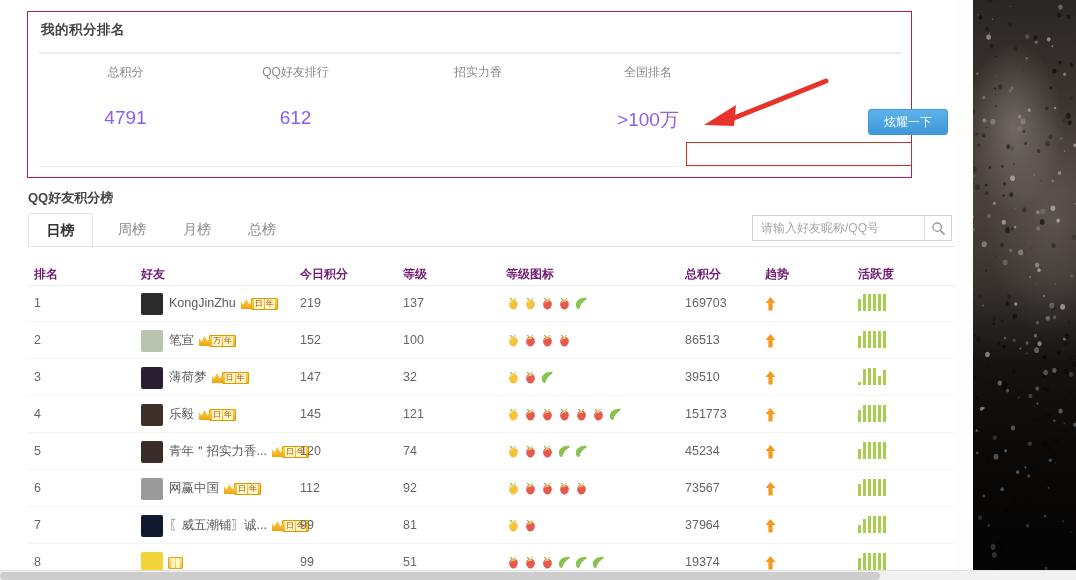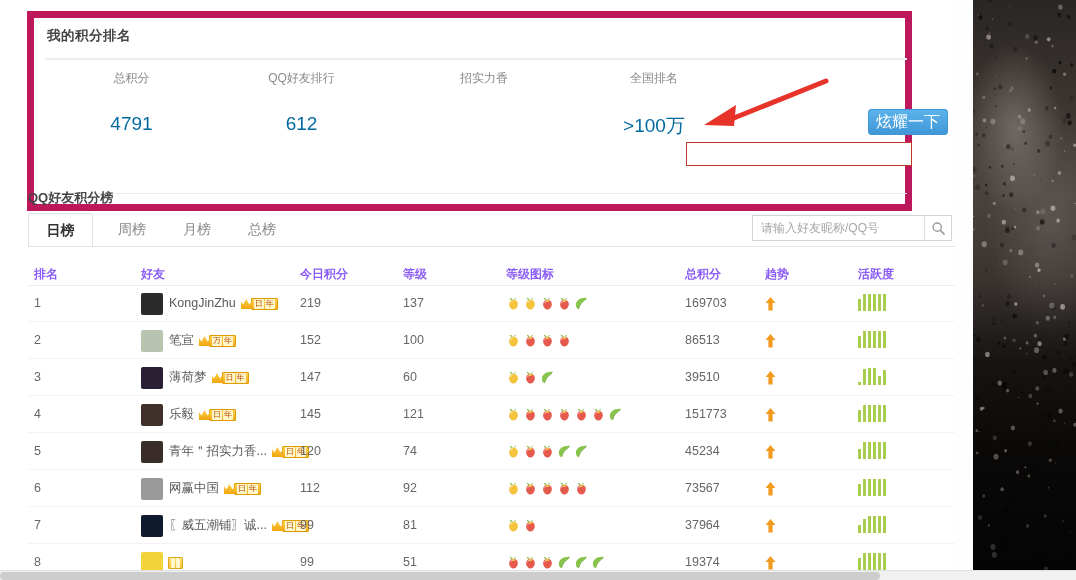--- a/index.html
+++ b/index.html
@@ -27,50 +27,50 @@
       radial-gradient(ellipse 90px 160px at 75% 38%, rgba(120,112,108,.42), rgba(0,0,0,0) 72%),
       linear-gradient(180deg,#2a2623 0%, #3b3531 18%, #4a423d 33%, #3a3431 48%, #171412 62%, #0a0908 78%, #050404 100%);
   }
   .photo-strip .drops { position: absolute; left: 18px; top: 0; width: 103px; height: 580px; }
 
   
   .content { position: absolute; left: 0; top: 0; width: 958px; height: 580px; background: #fff; }
 
   
   .rank-panel {
-    position: absolute; left: 27px; top: 11px; width: 885px; height: 200px;
-    border: 7px solid #be185d; background: #fff;
+    position: absolute; left: 27px; top: 11px; width: 885px; height: 167px;
+    border: 1px solid #be185d; background: #fff;
   }
   .rank-panel-title {
     position: absolute; left: 13px; top: 9px;
     font-size: 13.5px; font-weight: bold; color: #444; letter-spacing: .5px;
   }
   .rank-panel-rule {
     position: absolute; left: 11px; top: 40px; width: 862px; height: 2px;
     background: #ededed;
   }
   .rank-cols { position: absolute; left: 0; top: 52px; width: 885px; }
   .rank-col { position: absolute; text-align: center; }
   .rank-col .lbl { font-size: 12px; color: #888; white-space: nowrap; }
-  .rank-col .val { margin-top: 26px; font-size: 19px; color: #0369a1; white-space: nowrap; }
+  .rank-col .val { margin-top: 26px; font-size: 19px; color: #8b5cf6; white-space: nowrap; }
   .rank-col.c0 { left: 35px;  width: 125px; }
   .rank-col.c1 { left: 200px; width: 135px; }
   .rank-col.c2 { left: 385px; width: 130px; }
   .rank-col.c3 { left: 555px; width: 130px; }
 
   .rank-panel-bottomrule {
     position: absolute; left: 11px; bottom: 10px; width: 862px; height: 1px; background: #eeeeee;
   }
 
   .show-off-btn {
     position: absolute; left: 868px; top: 109px; width: 80px; height: 26px;
     background: #4ea3e0;
     background: linear-gradient(180deg,#5cb3ea,#3f97d8);
     border: 1px solid #3f97d8; border-radius: 3px;
-    color: #fff; font-size: 16px; line-height: 24px; text-align: center;
+    color: #fff; font-size: 12px; line-height: 24px; text-align: center;
     cursor: pointer;
   }
 
   .red-input {
     position: absolute; left: 686px; top: 142px; width: 226px; height: 24px;
     border: 1px solid #c0392b; background: #fff;
   }
 
   .arrow-svg { position: absolute; left: 690px; top: 78px; width: 140px; height: 55px; }
 
@@ -108,21 +108,21 @@
   .search-btn {
     position: absolute; right: 0; top: 0; width: 27px; height: 24px;
     border-left: 1px solid #e0e0e0; background: #fff; cursor: pointer;
   }
   .search-btn svg { position: absolute; left: 6px; top: 5px; }
 
   
   .tbl { position: absolute; left: 28px; top: 256px; width: 928px; }
   .thead { position: relative; height: 29px; }
   .thead .th {
-    position: absolute; top: 10px; font-size: 12px; font-weight: bold; color: #8b5cf6; white-space: nowrap;
+    position: absolute; top: 10px; font-size: 12px; font-weight: bold; color: #701a75; white-space: nowrap;
   }
   .thead-rule { position: absolute; left: 0; top: 29px; width: 928px; height: 1px; background: #ededed; }
 
   .row { position: relative; height: 37px; }
   .row .cell { position: absolute; top: 0; height: 37px; line-height: 37px; font-size: 12.5px; color: #666; white-space: nowrap; }
   .row .rule { position: absolute; left: 0; bottom: 0; width: 928px; height: 1px; background: #f4f4f4; }
 
   
   .x-rank   { left: 6px; }
   .x-friend { left: 113px; }
@@ -409,21 +409,21 @@
                 <span class="badge">
                   <span class="crown"></span>
                   <span class="plate">
                     <i>日</i>
                     <i>年</i>
                   </span>
                 </span>
               </span>
             </div>
             <div class="cell x-today">147</div>
-            <div class="cell x-level">60</div>
+            <div class="cell x-level">32</div>
             <div class="cell x-icons">
               <span class="icons">
                 <svg class="ic" viewBox="0 0 16 16">
                   <path d="M8 4c2.6 0 4.6 1.9 4.6 4.6S10.6 14.4 8 14.4 3.4 11.3 3.4 8.6 5.4 4 8 4z" fill="#f5c33c"></path>
                   <path d="M7.2 4.2c-.6-1.5-2-2.2-3.2-2.1.3 1.4 1.6 2.4 3.2 2.1z" fill="#7fbd3f"></path>
                   <path d="M8.6 3.9c.2-1.1 1.1-1.9 2-2-.1 1.1-.9 1.9-2 2z" fill="#7fbd3f"></path>
                   <path d="M8 4.2c1.1 0 1.9.7 1.9 1.3 0 .5-.8.8-1.9.8s-1.9-.3-1.9-.8c0-.6.8-1.3 1.9-1.3z" fill="#ffdf72" opacity="0"></path>
                   <path d="M5 7.2c.4-1 1.2-1.7 2-1.9" stroke="#ffffff" stroke-opacity=".55" stroke-width="1" fill="none" stroke-linecap="round"></path>
                   <path d="M8 14.2c-2.4 0-4.3-2.4-4.4-4.8" stroke="#e0a81f" stroke-opacity=".35" stroke-width=".8" fill="none"></path>
                 </svg>

